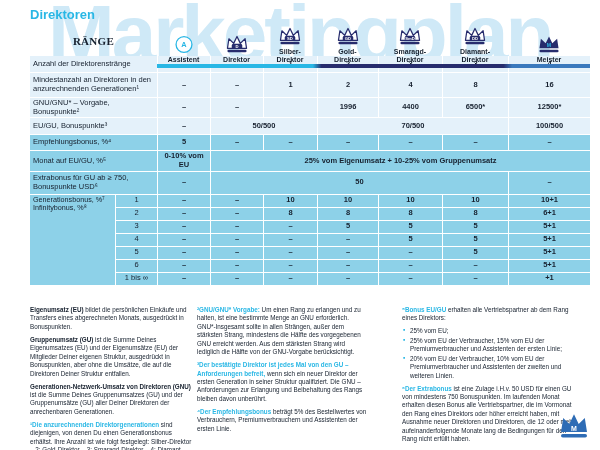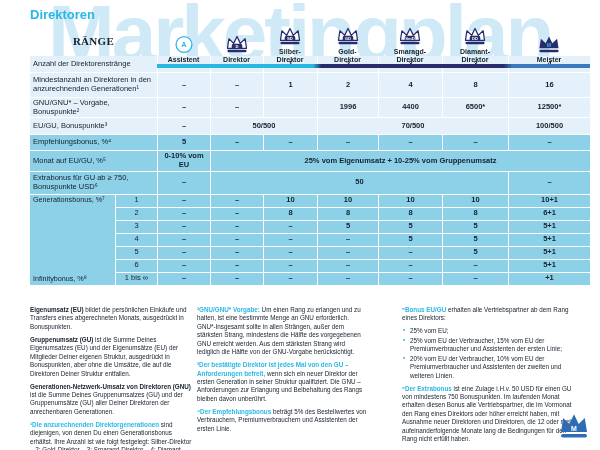--- a/index.html
+++ b/index.html
@@ -28,21 +28,21 @@
     background:linear-gradient(90deg,var(--accent) 0%,var(--accent) 36%,var(--navy) 38%,var(--navy) 80%,var(--blue) 82%,var(--blue) 100%);
   }
   table.ranks{position:absolute;left:30px;top:56px;width:560px;z-index:1;border-collapse:separate;border-spacing:0;table-layout:fixed;}
   table.ranks td{border-bottom:1.5px solid #fff;font-size:7.5px;line-height:1.15;padding:1px 3px;vertical-align:middle;}
   td.lab{font-size:7.2px;padding-left:7px;text-align:left;}
   td.val{text-align:center;font-weight:700;border-left:1.5px solid #fff;}
   tr.light td{background:var(--pale_row);}
   tr.teal td{background:var(--teal_row);}
   td.num{text-align:center;border-left:1.5px solid #fff;background:var(--teal_row);}
   td.genlab{background:var(--teal_row);padding:0 0 0 7px;}
-  .genlab-inner{display:flex;flex-direction:column;justify-content:space-between;height:88px;font-size:7.2px;}
+  .genlab-inner{display:flex;flex-direction:column;justify-content:flex-start;height:88px;font-size:7.2px;}
   .footnotes{position:absolute;left:0;top:306px;width:600px;height:144px;z-index:1;}
   .fn-col{position:absolute;top:0;font-size:6.3px;line-height:1.34;color:var(--text);}
   .fn-col1{left:30px;width:163px;}
   .fn-col2{left:197px;width:172px;}
   .fn-col3{left:402px;width:180px;}
   .fn-para{margin:0 0 4.5px 0;}
   .fn-head{font-weight:700;}
   .fn-head.accent{color:var(--accent);}
   .fn-bullets{margin:1px 0 4.5px 0;padding:0;list-style:none;}
   .fn-bullets li{position:relative;padding-left:8px;margin-bottom:1px;}

